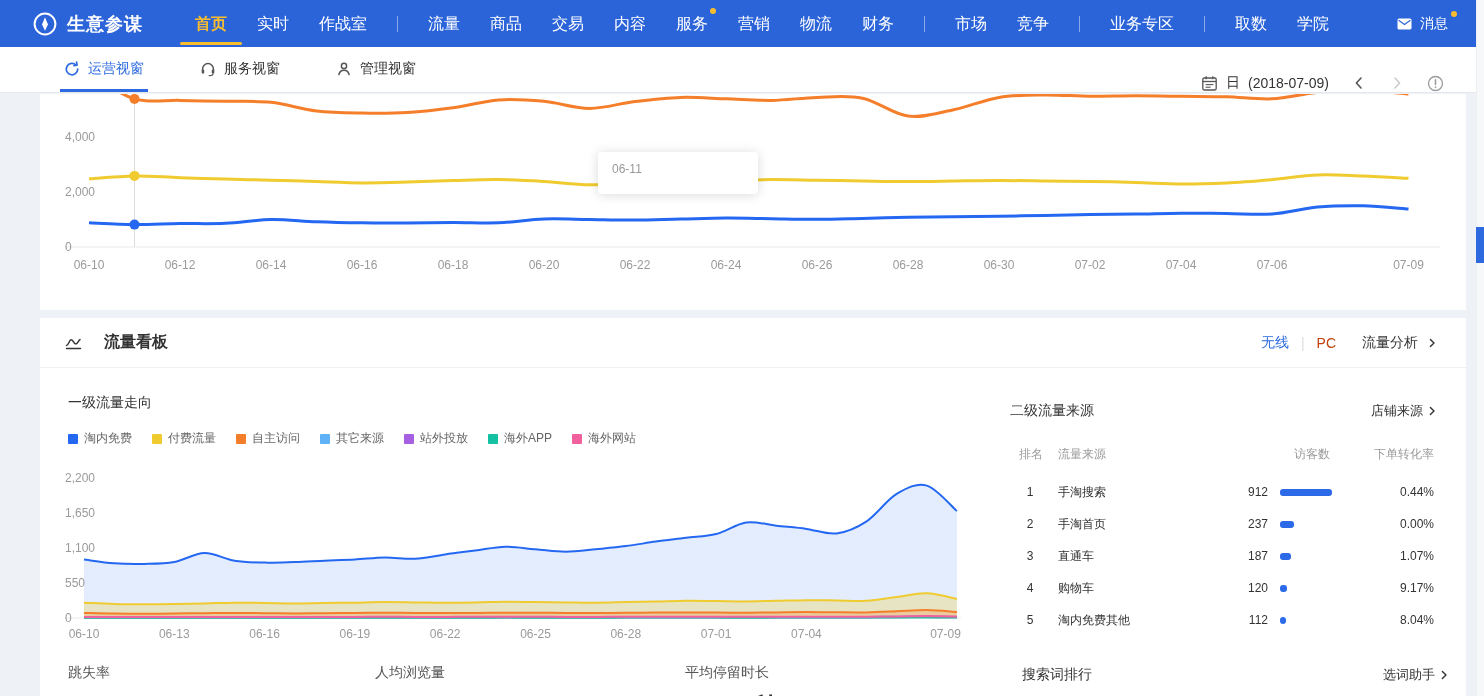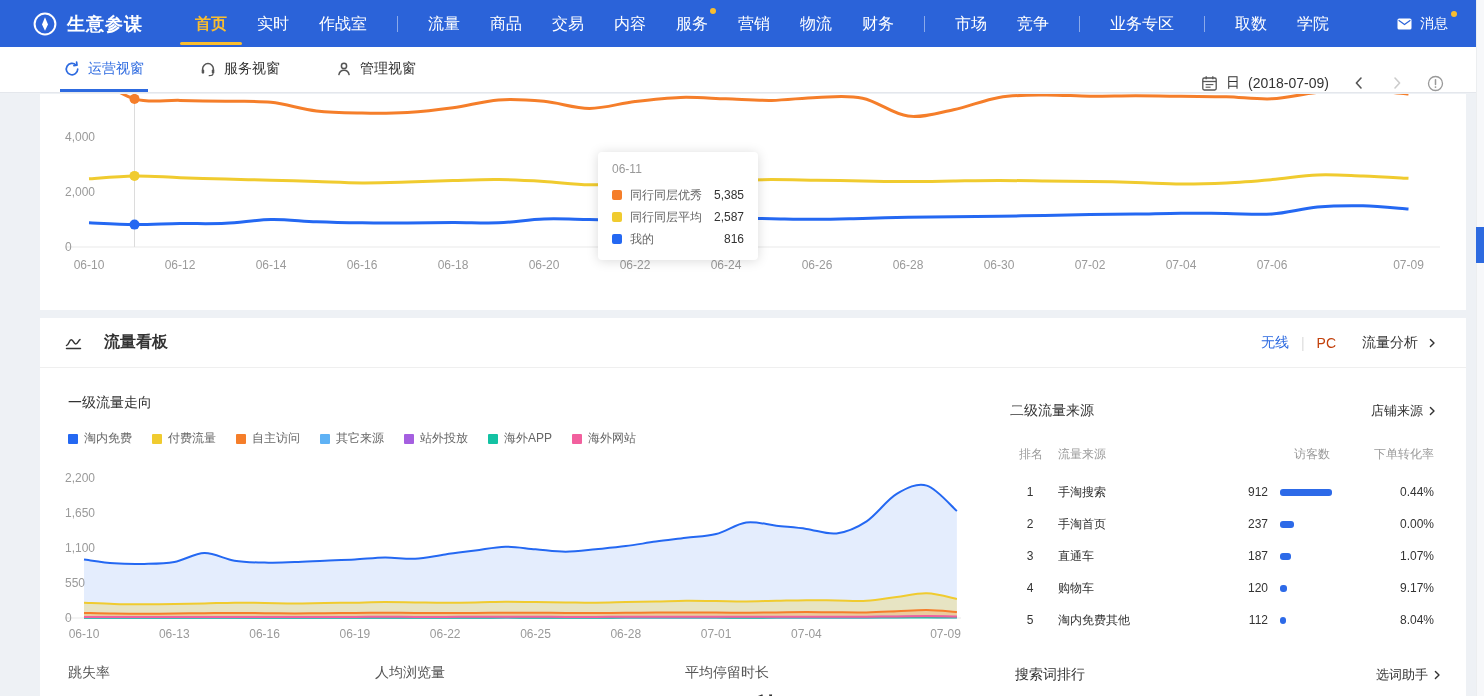--- a/index.html
+++ b/index.html
@@ -68,21 +68,21 @@
 .tbl-head .h2{padding-left:8px}
 .tbl-head .h3,.tbl-head .h4{text-align:right}
 .tbl-body{position:absolute;left:0;top:158px;width:100%}
 .tbl-row{display:grid;grid-template-columns:40px 112px 106px 62px 104px;height:32px;align-items:center;font-size:12px;color:#333;cursor:pointer}
 .td-rank{text-align:center}
 .td-src{padding-left:8px}
 .td-num{text-align:right}
 .td-bar{padding-left:12px}
 .bar{height:7px;border-radius:3px}
 .td-conv{text-align:right}
-.search-row{position:absolute;left:5px;top:348px;width:100%;display:flex;align-items:center;justify-content:space-between}
+.search-row{position:absolute;left:12px;top:348px;width:100%;display:flex;align-items:center;justify-content:space-between}
 
 .scrollbar{position:absolute;right:0;top:0;width:8px;height:696px;background:#f7f8fa;border-left:1px solid #eceef0;z-index:30}
 .scroll-thumb{position:absolute;right:0;top:227px;width:8px;height:36px;background:#2d6ae0;cursor:pointer}
 </style>
 </head>
 <body>
 
 <header class="topnav">
   <div class="brand">
     <span class="icon">
@@ -218,37 +218,20 @@
       <line x1="94.5" y1="6" x2="94.5" y2="153" stroke="#dcdcdc" stroke-width="1"></line>
       <path d="M49,-20.3C56.6,-16.1,79.3,0.5,94.5,4.9C109.7,9.4,124.8,6.0,140,6.4C155.2,6.8,170.3,7.0,185.5,7.3C200.7,7.6,215.8,6.7,231,8.3C246.2,9.9,261.3,15.1,276.5,16.9C291.7,18.7,306.8,18.8,322,19.1C337.2,19.4,352.3,19.4,367.5,18.5C382.7,17.6,397.8,15.9,413,13.8C428.2,11.7,443.3,7.0,458.5,5.9C473.7,4.8,488.8,5.9,504,7.3C519.2,8.7,534.3,14.4,549.5,14.4C564.7,14.4,579.8,9.3,595,7.5C610.2,5.7,625.3,3.9,640.5,3.4C655.7,2.9,670.8,4.3,686,4.8C701.2,5.3,716.3,6.6,731.5,6.4C746.7,6.2,761.8,3.8,777,3.4C792.2,3.0,807.3,1.1,822.5,4.2C837.7,7.3,852.8,20.2,868,22.1C883.2,24.0,898.3,18.9,913.5,15.8C928.7,12.7,943.8,5.9,959,3.4C974.2,0.9,989.3,1.1,1004.5,0.9C1019.7,0.7,1034.8,2.1,1050,2.3C1065.2,2.4,1080.3,1.8,1095.5,1.8C1110.7,1.8,1125.8,2.1,1141,2.3C1156.2,2.5,1171.3,2.4,1186.5,2.8C1201.7,3.2,1216.8,5.5,1232,4.8C1247.2,4.1,1262.3,-0.2,1277.5,-1.6C1292.7,-3.0,1307.8,-4.1,1323,-3.8C1338.2,-3.5,1360.9,-0.6,1368.5,0.1" fill="none" stroke="#f57e2a" stroke-width="3"></path>
       <path d="M49,84.8C56.6,84.3,79.3,82.1,94.5,81.9C109.7,81.7,124.8,83.2,140,83.7C155.2,84.2,170.3,84.7,185.5,85.1C200.7,85.5,215.8,85.8,231,86.2C246.2,86.6,261.3,87.0,276.5,87.5C291.7,88.0,306.8,88.8,322,88.9C337.2,89.0,352.3,88.5,367.5,88.1C382.7,87.7,397.8,86.9,413,86.5C428.2,86.1,443.3,85.4,458.5,85.6C473.7,85.8,488.8,86.6,504,87.5C519.2,88.4,534.3,90.6,549.5,90.8C564.7,91.0,579.8,89.5,595,88.9C610.2,88.3,625.3,87.5,640.5,87C655.7,86.5,670.8,86.4,686,86.2C701.2,86.0,716.3,85.6,731.5,85.6C746.7,85.6,761.8,86.0,777,86.2C792.2,86.4,807.3,86.8,822.5,87C837.7,87.2,852.8,87.5,868,87.5C883.2,87.5,898.3,87.2,913.5,87C928.7,86.8,943.8,86.5,959,86.5C974.2,86.5,989.3,86.8,1004.5,87C1019.7,87.2,1034.8,87.3,1050,87.5C1065.2,87.7,1080.3,88.0,1095.5,88.4C1110.7,88.8,1125.8,89.9,1141,90C1156.2,90.1,1171.3,89.6,1186.5,88.9C1201.7,88.2,1216.8,86.9,1232,85.6C1247.2,84.3,1262.3,81.6,1277.5,81C1292.7,80.4,1307.8,81.5,1323,82C1338.2,82.5,1360.9,83.9,1368.5,84.3" fill="none" stroke="#f0cb2f" stroke-width="3"></path>
       <path d="M49,128.8C56.6,129.1,79.3,130.5,94.5,130.6C109.7,130.7,124.8,129.8,140,129.6C155.2,129.4,170.3,130.0,185.5,129.3C200.7,128.6,215.8,125.8,231,125.5C246.2,125.2,261.3,127.2,276.5,127.7C291.7,128.3,306.8,128.6,322,128.8C337.2,129.0,352.3,129.2,367.5,129.1C382.7,129.0,397.8,128.6,413,128.5C428.2,128.4,443.3,129.4,458.5,128.8C473.7,128.2,488.8,125.5,504,125C519.2,124.5,534.3,125.3,549.5,125.5C564.7,125.7,579.8,126.1,595,126C610.2,125.9,625.3,125.3,640.5,125C655.7,124.7,670.8,124.1,686,124.1C701.2,124.0,716.3,124.5,731.5,124.7C746.7,124.9,761.8,125.3,777,125.2C792.2,125.2,807.3,124.7,822.5,124.4C837.7,124.1,852.8,123.6,868,123.3C883.2,123.0,898.3,123.0,913.5,122.8C928.7,122.6,943.8,122.4,959,122.2C974.2,122.0,989.3,121.7,1004.5,121.4C1019.7,121.1,1034.8,120.7,1050,120.5C1065.2,120.3,1080.3,120.2,1095.5,120C1110.7,119.8,1125.8,119.3,1141,119.2C1156.2,119.1,1171.3,119.4,1186.5,119.5C1201.7,119.6,1216.8,121.1,1232,120C1247.2,118.9,1262.3,114.5,1277.5,113.1C1292.7,111.7,1307.8,111.5,1323,111.8C1338.2,112.1,1360.9,114.5,1368.5,115" fill="none" stroke="#2468f2" stroke-width="3"></path>
       <circle cx="94.5" cy="4.9" r="5" fill="#f57e2a"></circle>
       <circle cx="94.5" cy="81.9" r="5" fill="#f0cb2f"></circle>
       <circle cx="94.5" cy="130.6" r="5" fill="#2468f2"></circle>
     </svg>
   <div class="tooltip">
     <div class="tt-title">06-11</div>
-    <div id="tt-rows">
-        <div class="tt-row">
-          <span class="tt-marker" style="background: rgb(245, 126, 42);"></span>
-          <span class="tt-label">同行同层优秀</span>
-          <span class="tt-value">5,385</span>
-        </div>
-        <div class="tt-row">
-          <span class="tt-marker" style="background: rgb(240, 203, 47);"></span>
-          <span class="tt-label">同行同层平均</span>
-          <span class="tt-value">2,587</span>
-        </div>
-        <div class="tt-row">
-          <span class="tt-marker" style="background: rgb(36, 104, 242);"></span>
-          <span class="tt-label">我的</span>
-          <span class="tt-value">816</span>
-        </div>
-      </div>
   </div>
 </section>
 
 <section class="card card2">
   <div class="card2-header">
     <span class="icon">
       <svg width="17" height="15" viewBox="0 0 17 15">
           <path d="M1.5 10.5C3.6 10.5 4.1 4.8 6.3 4.8s2.3 4.2 4.4 4.2 2.6-3.4 4.3-4.4" fill="none" stroke="#333" stroke-width="1.5" stroke-linecap="round"></path>
           <line x1="1.5" y1="13.6" x2="15.5" y2="13.6" stroke="#333" stroke-width="1.5" stroke-linecap="round"></line>
         </svg>

